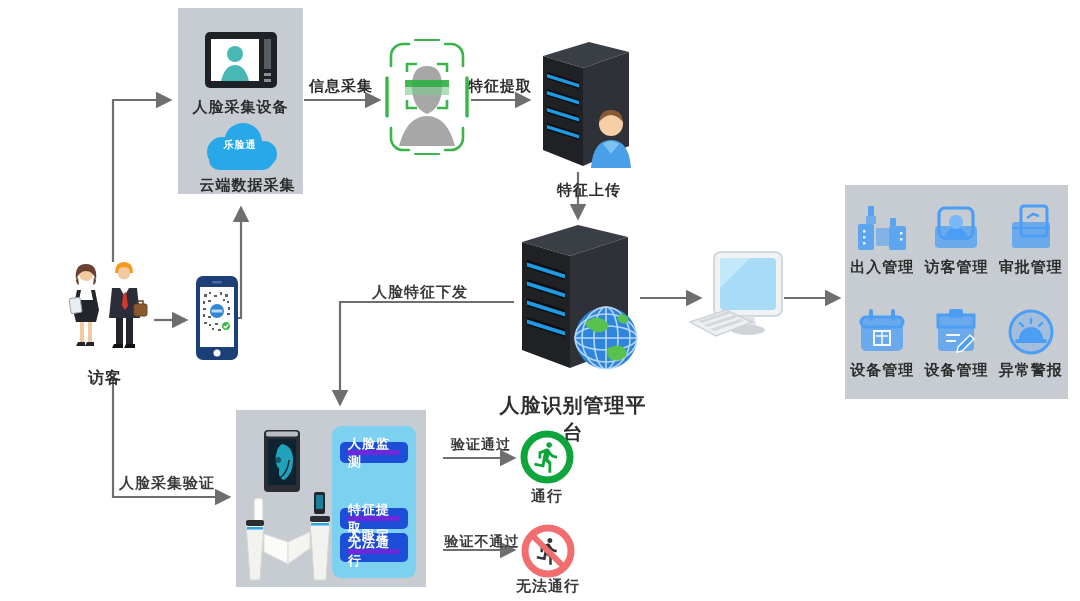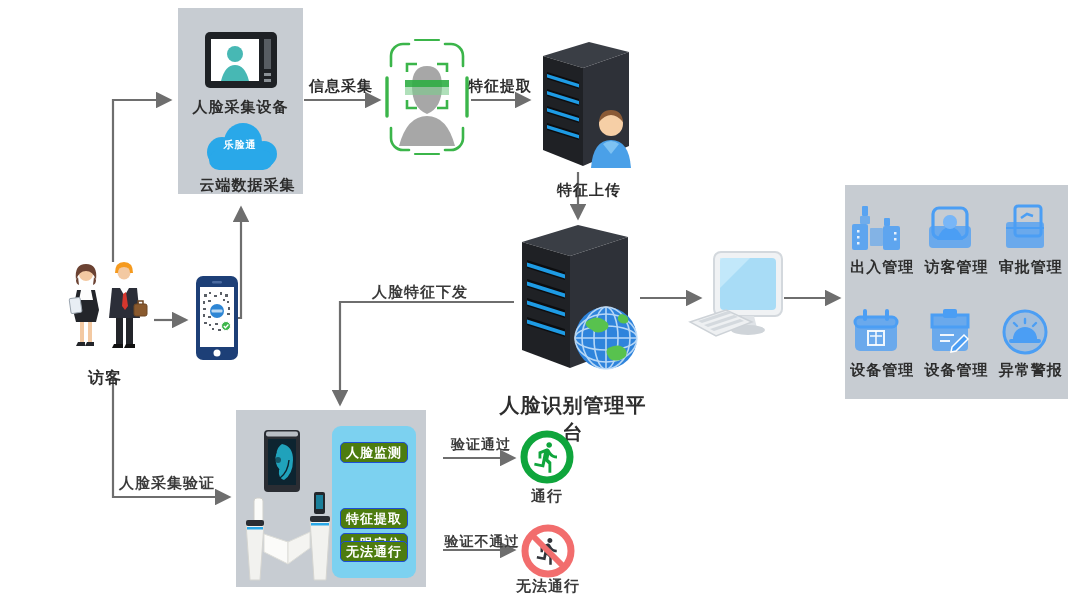--- a/index.html
+++ b/index.html
@@ -12,27 +12,27 @@
   .lbl-sans{position:absolute;color:#3a3a3a;font-weight:bold;text-align:center;
        font-family:"Liberation Sans",sans-serif;letter-spacing:1px;}
   .edge-lbl{font-size:15px;white-space:nowrap;}
   .conn{position:absolute;left:0;top:0;pointer-events:none;}
   .cloud-wrap{position:absolute;}
   .cloud-text{position:absolute;left:0;top:20px;width:100%;text-align:center;color:#fff;
        font-size:10px;font-weight:bold;letter-spacing:1px;}
   .panel-grid{position:absolute;left:845px;top:185px;width:223px;height:214px;background:#c7ccd2;
        display:grid;grid-template-columns:1fr 1fr 1fr;grid-template-rows:1fr 1fr;
        justify-items:center;align-items:center;padding:4px 0;box-sizing:border-box;}
-  .panel-item{display:flex;flex-direction:column;align-items:flex-start;gap:4px;}
+  .panel-item{display:flex;flex-direction:column;align-items:center;gap:4px;}
   .panel-item .plabel{color:#2d2d2d;font-weight:bold;font-size:15px;white-space:nowrap;
        font-family:"Liberation Serif",serif;letter-spacing:1px;}
   .bluepanel{position:absolute;left:332px;top:426px;width:84px;height:152px;background:#7cd1f0;
        border-radius:9px;}
-  .step-btn{position:absolute;left:8px;width:68px;height:21px;background:#4d7c0f;
-       border:1px solid #1d4ed8;border-radius:5px;color:#fff;font-size:13px;font-weight:bold;
+  .step-btn{position:absolute;left:8px;width:68px;height:21px;background:#6d28d9;
+       border:8px solid #1d4ed8;border-radius:5px;color:#fff;font-size:13px;font-weight:bold;
        display:flex;align-items:center;justify-content:center;letter-spacing:1px;box-sizing:border-box;}
 </style>
 </head>
 <body>
 
 <div class="canvas">
 
   <svg class="conn" width="1080" height="601">
     <defs>
       <marker id="arw" viewBox="0 0 10 10" refX="8.5" refY="5" markerWidth="8.5" markerHeight="7.5" orient="auto-start-reverse">

